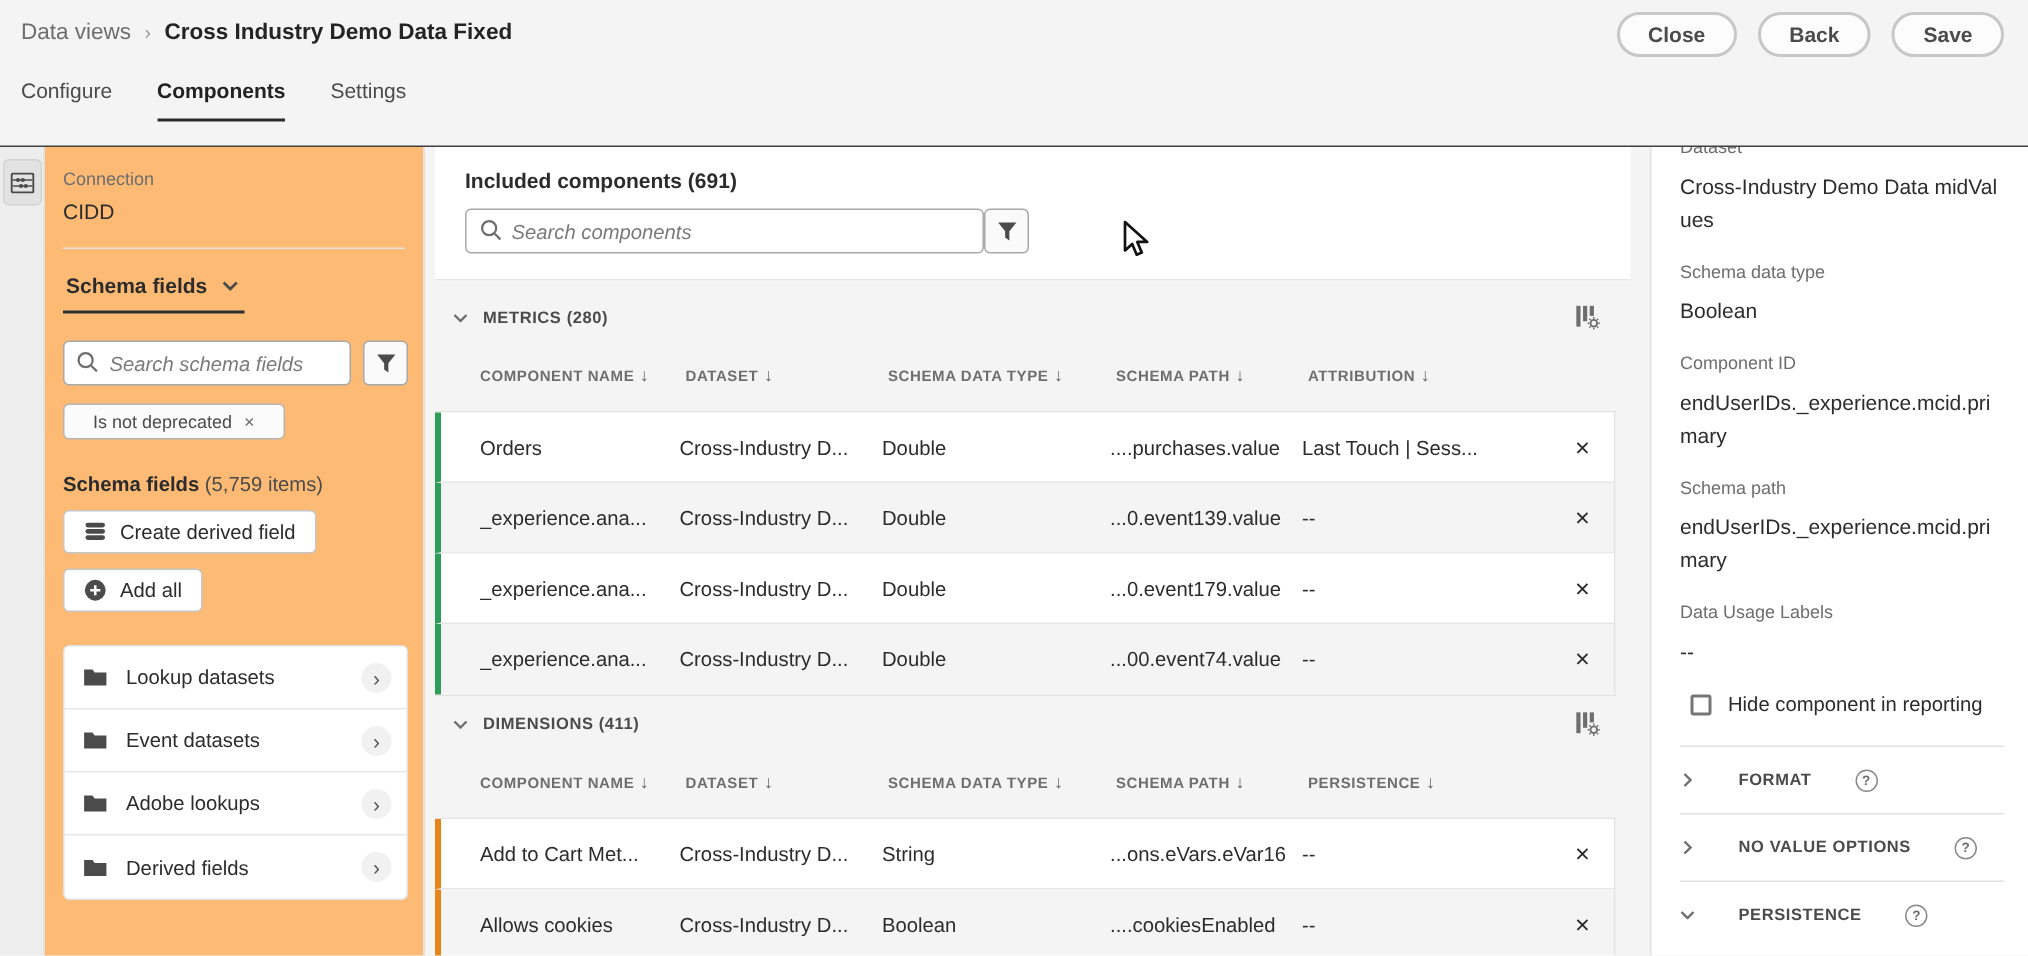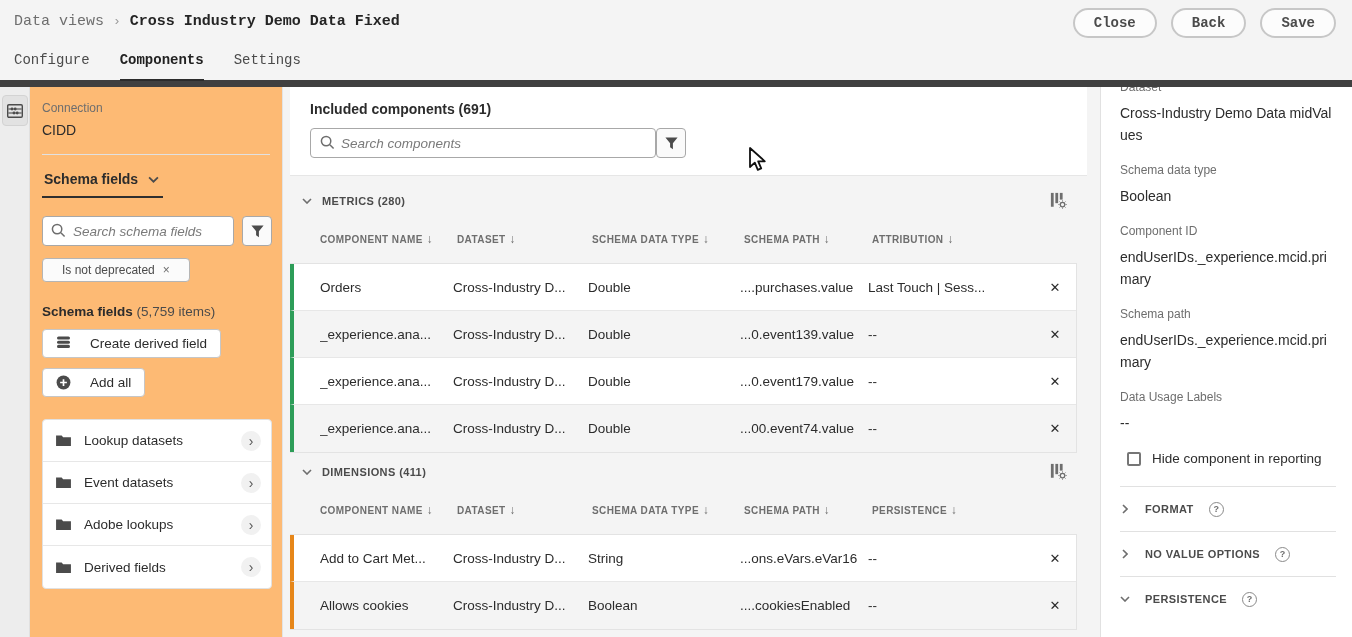--- a/index.html
+++ b/index.html
@@ -2,21 +2,21 @@
 <html><head>
 <meta charset="utf-8">
 <style>
   * { box-sizing: border-box; margin: 0; padding: 0; }
   html,body { width:1352px; height:637px; overflow:hidden; }
   body {
     font-family:"Liberation Sans", sans-serif;
     background:#f4f4f4; color:#2c2c2c; position:relative;
   }
   
-  .hdr { height:87px; border-bottom:7px solid #404040; position:relative;font-family:Liberation Mono, monospace; }
+  .hdr { height:98px; border-bottom:1px solid #404040; position:relative; }
   .crumbs { position:absolute; left:14px; top:13px; font-size:15px; display:flex; gap:9px; align-items:center; }
   .crumb-root { color:#6e6e6e; }
   .crumb-sep { color:#9b9b9b; font-size:13px; }
   .crumb-cur { font-weight:700; color:#242424; }
   .hdr-actions { position:absolute; right:16px; top:8px; display:flex; gap:14px; }
   .pill-btn {
     background:#fcfcfc; border:2px solid #c7c7c7; border-radius:17px;
     padding:5px 19px; font-size:14px; font-weight:700; color:#4b4b4b; cursor:pointer;
     font-family:inherit;
   }
@@ -42,21 +42,21 @@
     width:100%; height:30px; border:1px solid #a8a8a8; border-radius:4px; background:#fff;
     padding:0 8px 0 30px; font-size:13.5px; font-family:inherit; color:#2c2c2c;
   }
   .search-input::placeholder { font-style:italic; color:#7a7a7a; }
   .sq-btn { width:30px; height:30px; border:1px solid #a8a8a8; border-radius:4px; background:#fafafa; display:flex; align-items:center; justify-content:center; cursor:pointer; flex:none; }
   .tag { display:inline-flex; align-items:center; gap:8px; border:1px solid #b5b5b5; border-radius:4px; background:#fbfbfb; padding:4px 19px; font-size:12px; color:#4b4b4b; margin-bottom:22px; cursor:pointer; }
   .tag .x { color:#6e6e6e; font-size:12px; }
   .fields-heading { font-size:13.5px; margin-bottom:10px; }
   .fields-heading b { font-weight:700; }
   .fields-heading span.count { font-weight:400; color:#4b4b4b; }
-  .side-btn { display:inline-flex; gap:19px; background:#fff; border:1px solid #c6c6c6; border-radius:4px; padding:6px 13px; font-size:13.5px; color:#2c2c2c; cursor:pointer; margin-bottom:10px; font-family:inherit; }
+  .side-btn { display:inline-flex; align-items:center; gap:9px; background:#fff; border:1px solid #c6c6c6; border-radius:4px; padding:6px 13px; font-size:13.5px; color:#2c2c2c; cursor:pointer; margin-bottom:10px; font-family:inherit; }
   .folder-list { margin-top:12px; background:#fff; border:1px solid #e1e1e1; border-radius:4px; }
   .folder-item { display:flex; align-items:center; gap:12px; height:42px; padding:0 10px 0 12px; border-bottom:1px solid #e7e7e7; cursor:pointer; }
   .folder-item:last-child { border-bottom:none; }
   .folder-item .flabel { flex:1; font-size:13.5px; color:#2c2c2c; }
   .fchev { width:20px; height:20px; border-radius:50%; background:#f1f1f1; color:#555; display:flex; align-items:center; justify-content:center; font-size:14px; line-height:1; }
   
   .center-top { height:89px; background:#fff; border-bottom:1px solid #e6e6e6; padding:14px 0 0 20px; }
   .center-title { font-size:14px; font-weight:700; margin-bottom:11px; }
   .center-search-row { display:flex; }
   .center-search { position:relative; width:346px; }
@@ -75,21 +75,21 @@
   .trow.alt { background:#f4f4f4; }
   .td { font-size:13.5px; color:#2c2c2c; white-space:nowrap; overflow:hidden; }
   .td-x { text-align:center; font-size:13px; color:#2c2c2c; cursor:pointer; padding-right:6px; }
   
   .dfield-label { font-size:12px; color:#6e6e6e; margin:0 0 8px; }
   .dfield-label.clipped { margin-top:-7px; }
   .dfield-value { font-size:14px; color:#2c2c2c; line-height:22px; margin-bottom:17px; word-break:break-all; }
   .chk-row { display:flex; align-items:center; gap:11px; margin:10px 7px 20px; cursor:pointer; }
   .checkbox { width:14px; height:14px; border:2px solid #767676; border-radius:2px; background:#fff; flex:none; }
   .chk-label { font-size:13.5px; color:#2c2c2c; }
-  .acc-row { display:flex; align-items:center; gap:15px; min-height:45px; border-top:1px solid #e1e1e1; cursor:pointer; }
+  .acc-row { display:flex; align-items:center; gap:29px; min-height:45px; border-top:1px solid #e1e1e1; cursor:pointer; }
   .acc-label { font-size:11px; font-weight:700; color:#4b4b4b; letter-spacing:.4px; }
   .help { width:15px; height:15px; border:1.5px solid #8a8a8a; border-radius:50%; color:#6e6e6e; font-size:9px; font-weight:700; display:flex; align-items:center; justify-content:center; }
   .chev-r { transform:rotate(-90deg); }
   
   .cursor { position:absolute; left:747px; top:147px; z-index:50; pointer-events:none; }
 </style>
 </head>
 <body>
 
 <div class="hdr">

